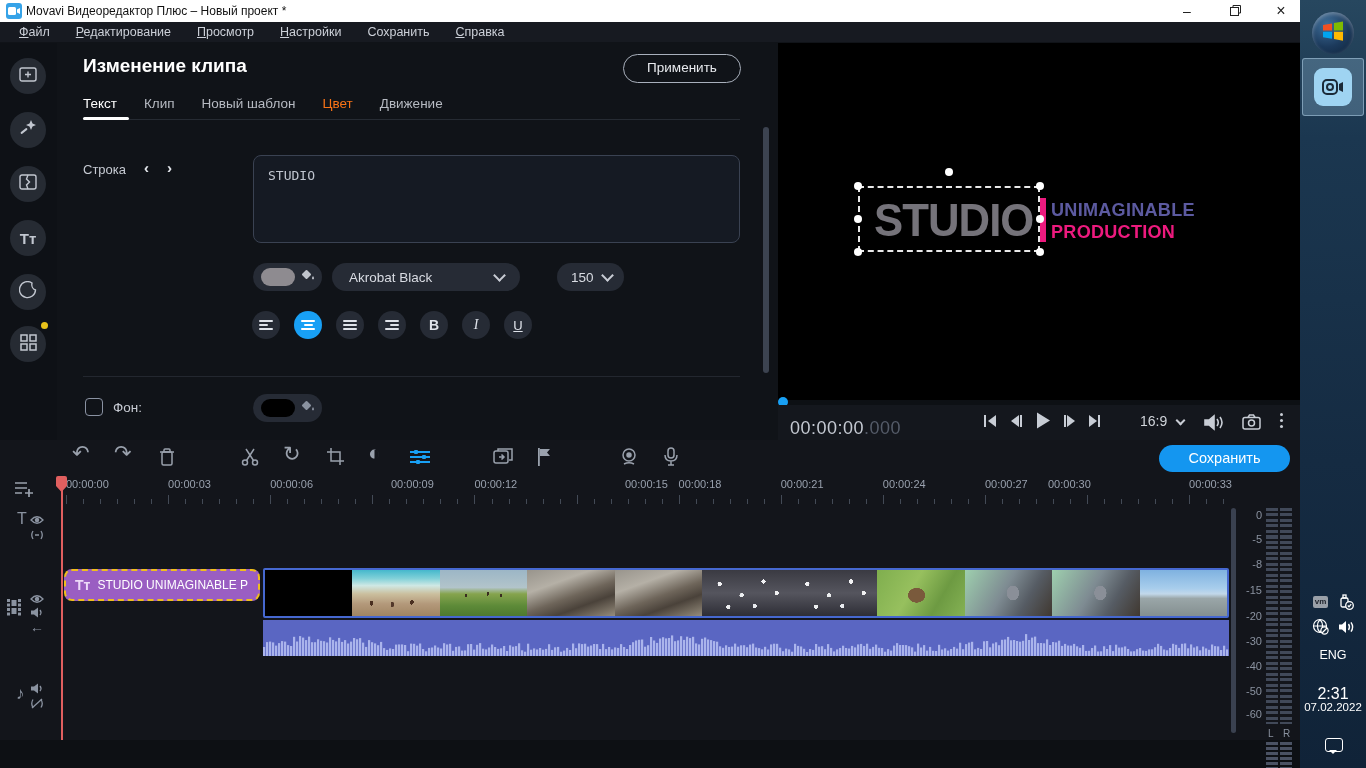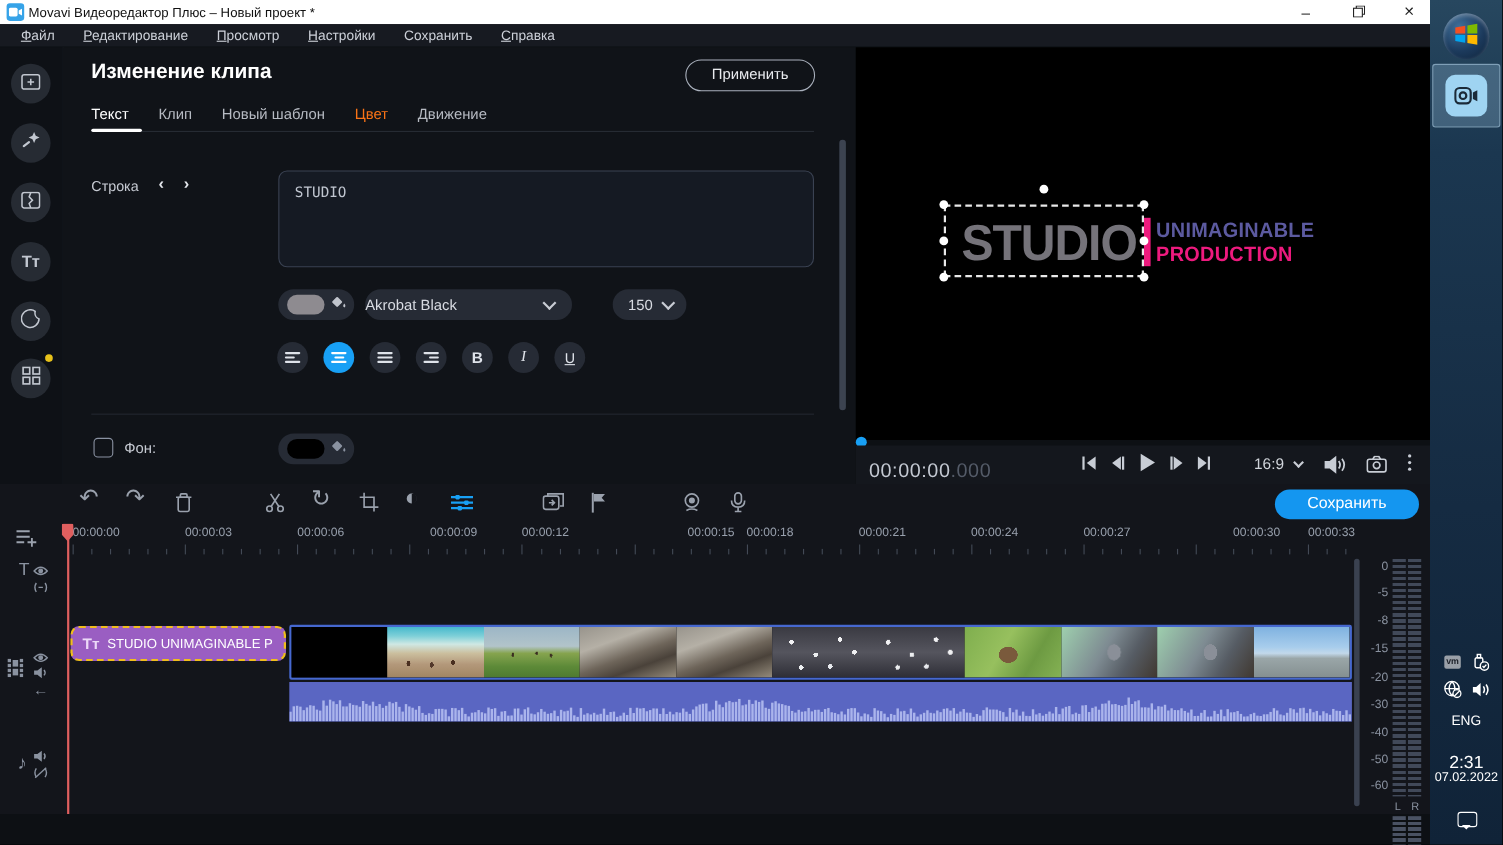--- a/index.html
+++ b/index.html
@@ -36,21 +36,21 @@
   .tab.disabled{color:#f97316;}
   .tab-underline{left:26px;top:74px;width:46px;height:3px;background:#fff;border-radius:2px;z-index:2;}
   .tab-line{left:26px;top:76px;width:657px;height:1px;background:#262b33;}
   .row-label{font-size:13px;color:#c6cad2;}
   .chev-btn{font-size:15px;font-weight:bold;color:#e4e7ec;}
   .textbox{left:196px;top:112px;width:487px;height:88px;background:#151a23;border:1px solid #3a4252;
            border-radius:8px;box-sizing:border-box;color:#c0c6d0;font-family:"DejaVu Sans Mono",monospace;
            font-size:13px;padding:12px 14px;resize:none;outline:none;}
   .pill{background:#262b35;border-radius:14px;height:28px;box-sizing:border-box;display:flex;align-items:center;}
   .swatch{width:34px;height:18px;border-radius:9px;margin-left:8px;}
-  .dd-text{font-size:13.5px;color:#d8dbe2;}
+  .dd-text{font-size:13.5px;color:#d8dbe2;margin-left:17px;}
   .chevron{width:7px;height:7px;border-right:2px solid #c8ccd4;border-bottom:2px solid #c8ccd4;
            transform:rotate(45deg);display:inline-block;}
   .circle-btn{width:28px;height:28px;border-radius:50%;background:#262b35;display:flex;align-items:center;
               justify-content:center;color:#dfe3ea;}
   .circle-btn.active{background:#18a0f5;color:#fff;}
   .al{display:block;}
   .al i{display:block;height:2px;border-radius:1px;background:currentColor;margin:2px 0;}
   .divider{left:26px;top:333px;width:657px;height:1px;background:#23272f;}
   .checkbox{left:28px;top:355px;width:18px;height:18px;border:1.5px solid #8a92a2;border-radius:4px;box-sizing:border-box;}
   .vscroll{width:6px;border-radius:3px;background:#3c4350;}
@@ -458,21 +458,21 @@
         <span class="ruler-label" style="left: 66px;">00:00:00</span>
         <span class="ruler-label" style="left: 168.1px;">00:00:03</span>
         <span class="ruler-label" style="left: 270.2px;">00:00:06</span>
         <span class="ruler-label" style="left: 391px;">00:00:09</span>
         <span class="ruler-label" style="left: 474.4px;">00:00:12</span>
         <span class="ruler-label" style="left: 605px; margin-left: 20px;">00:00:15</span>
         <span class="ruler-label" style="left: 678.6px;">00:00:18</span>
         <span class="ruler-label" style="left: 780.7px;">00:00:21</span>
         <span class="ruler-label" style="left: 882.8px;">00:00:24</span>
         <span class="ruler-label" style="left: 984.9px;">00:00:27</span>
-        <span class="ruler-label" style="left: 1121px;">00:00:30</span>
+        <span class="ruler-label" style="left: 1048px;">00:00:30</span>
         <span class="ruler-label" style="left: 1189.1px;">00:00:33</span>
         <div class="tick" style="left: 66px; height: 9px;"></div>
         <div class="tick" style="left: 83.02px; height: 5px;"></div>
         <div class="tick" style="left: 100.04px; height: 5px;"></div>
         <div class="tick" style="left: 117.06px; height: 5px;"></div>
         <div class="tick" style="left: 134.08px; height: 5px;"></div>
         <div class="tick" style="left: 151.1px; height: 5px;"></div>
         <div class="tick" style="left: 168.12px; height: 9px;"></div>
         <div class="tick" style="left: 185.14px; height: 5px;"></div>
         <div class="tick" style="left: 202.16px; height: 5px;"></div>

